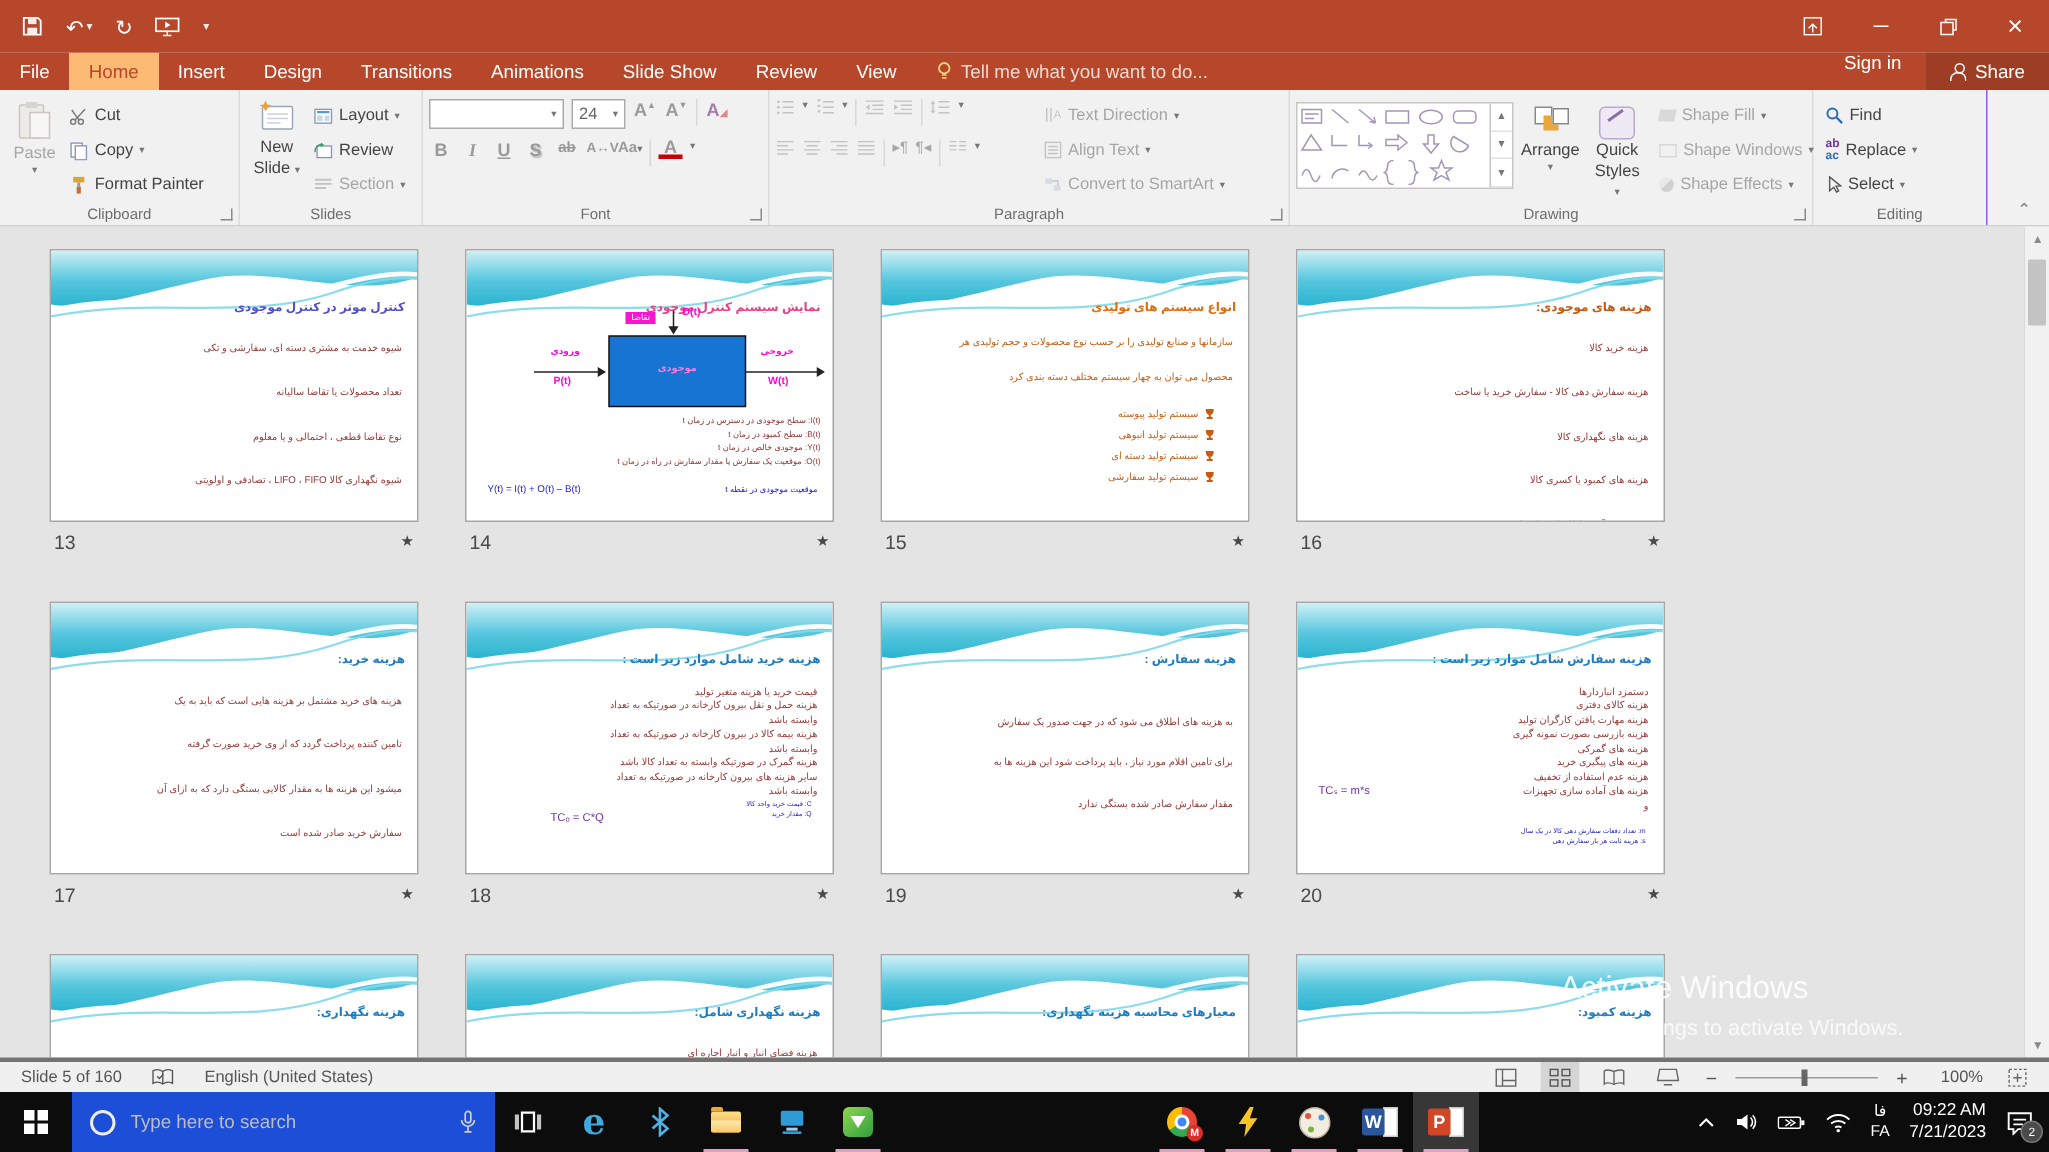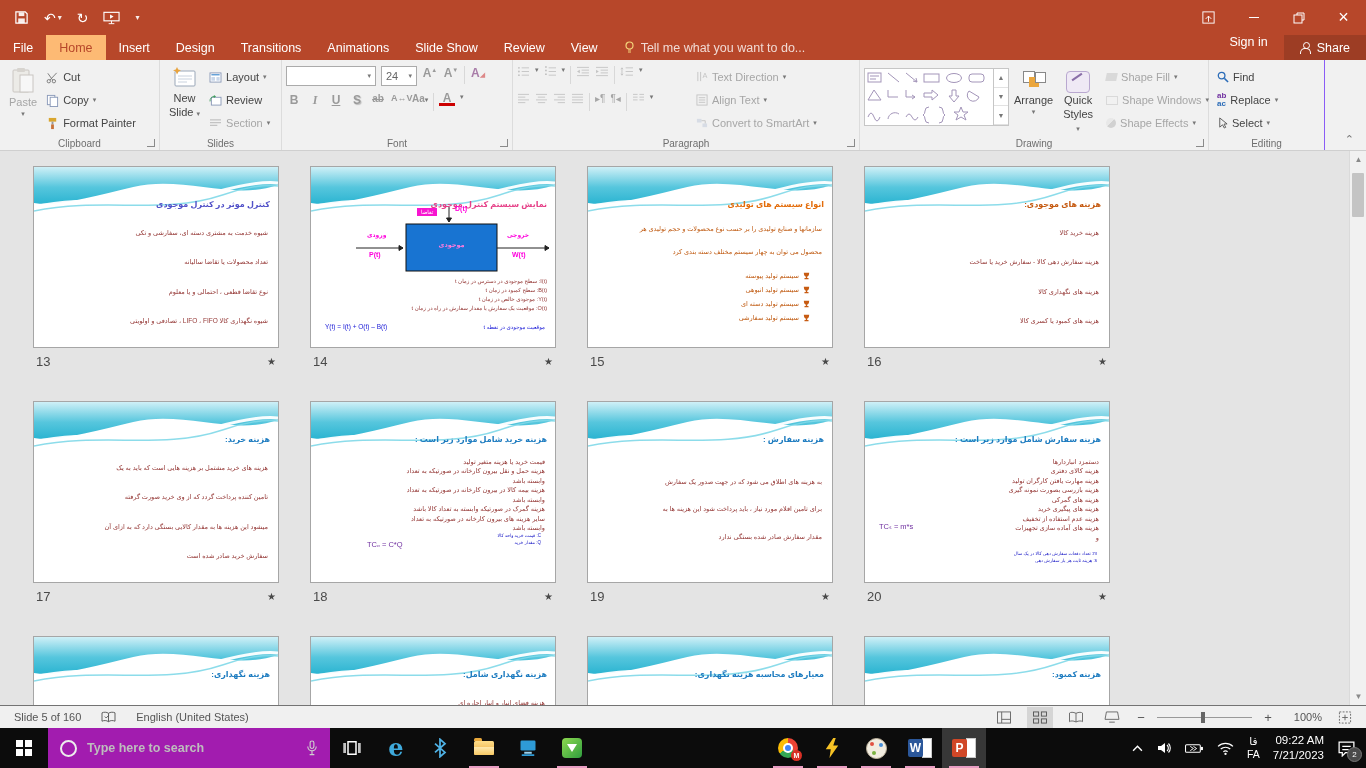--- a/index.html
+++ b/index.html
@@ -64,34 +64,34 @@
   .mg{color:#FF00DD;font-weight:bold;}
   .defs{position:absolute;right:8px;top:110px;direction:rtl;text-align:right;font-size:5.5px;color:#943634;line-height:1.62;}
   
   .sbar{position:absolute;right:0;top:0;width:17px;height:554px;background:#F1F1F1;border-left:1px solid #DADADA;box-sizing:border-box;}
   .sbtn{position:absolute;left:0;width:17px;height:17px;display:flex;align-items:center;justify-content:center;color:#8A8A8A;font-size:8px;}
   .sthumb{position:absolute;left:2px;top:22px;width:12px;height:44px;background:#C4C4C4;border-radius:1px;}
   .wm{position:absolute;left:1040px;top:496px;pointer-events:none;}
   .wm1{font-size:21px;color:rgba(255,255,255,.88);}
   .wm2{font-size:14.5px;color:rgba(255,255,255,.78);margin-top:7px;}
   
-  .status{position:absolute;left:0;top:705px;width:1366px;height:23px;background:#F0F0F0;border-top:1px solid #737373;box-sizing:border-box;display:flex;align-items:center;font-size:11px;color:#555;}
+  .status{position:absolute;left:0;top:705px;width:1366px;height:23px;background:#F0F0F0;border-top:3px solid #737373;box-sizing:border-box;display:flex;align-items:center;font-size:11px;color:#555;}
   .status .left{display:flex;align-items:center;gap:20px;padding-left:14px;}
   .status .right{margin-left:auto;display:flex;align-items:center;gap:10px;padding-right:8px;}
   .vbtn{width:26px;height:21px;display:flex;align-items:center;justify-content:center;}
   .vbtn.active{background:#D5D5D5;}
   .zline{width:95px;height:1px;background:#999;position:relative;}
   .zthumb{position:absolute;left:44px;top:-5px;width:4px;height:11px;background:#666;}
   .zpm{font-size:13px;color:#555;width:12px;text-align:center;}
   
   .task{position:absolute;left:0;top:728px;width:1366px;height:40px;background:#0C0C0C;display:flex;align-items:stretch;color:#fff;}
   .start{width:48px;display:flex;align-items:center;justify-content:center;}
   .winlogo{display:grid;grid-template-columns:7px 7px;grid-template-rows:7px 7px;gap:1.5px;}
   .winlogo i{background:#fff;}
-  .search{width:282px;background:#a21caf;display:flex;align-items:center;gap:10px;padding:0 12px;box-sizing:border-box;font-weight:bold;}
+  .search{width:282px;background:#1d4ed8;display:flex;align-items:center;gap:10px;padding:0 12px;box-sizing:border-box;}
   .ring{width:13px;height:13px;border:2px solid #EDEDED;border-radius:50%;}
   .search-ph{flex:1;font-size:12.5px;color:#BDBDBD;}
   #tbicons{display:flex;align-items:stretch;}
   .tb-app{width:44px;display:flex;align-items:center;justify-content:center;position:relative;}
   .tb-app.gap{margin-left:172px;}
   .tb-app.running:after{content:"";position:absolute;left:7px;right:7px;bottom:0;height:2.5px;background:#E79CC2;}
   .tb-app.active{background:rgba(255,255,255,.18);}
   .tb-app svg{width:20px;height:20px;}
   .edge-e{color:#3FAADC;font-size:24px;font-weight:bold;font-family:"DejaVu Serif",serif;line-height:20px;}
   .folder{width:20px;height:14px;background:linear-gradient(#FFDE8A,#E9A83B);border-radius:1.5px;position:relative;display:inline-block;}
@@ -849,20 +849,24 @@
     <div class="s-title" style="color:#1E7CC0">هزینه کمبود:</div>
             <div class="s-body" style="top:64px;color:#943634"></div>
           </div>
         </div>
       </div>
     <div class="sbar">
       <div class="sbtn" style="top:0">▲</div>
       <div class="sthumb"></div>
       <div class="sbtn" style="bottom:0">▼</div>
     </div>
+    <div class="wm">
+      <div class="wm1">Activate Windows</div>
+      <div class="wm2">Go to Settings to activate Windows.</div>
+    </div>
   </div>
 
   <div class="status">
     <div class="left">
       <span>Slide 5 of 160</span>
       <svg width="15" height="13" viewBox="0 0 16 14">
           <path d="M1 2 C3 1 6 1 8 2.5 C10 1 13 1 15 2 V11 C13 10 10 10 8 11.5 C6 10 3 10 1 11 Z" fill="none" stroke="#555"></path>
           <path d="M8 2.5 V11.5" stroke="#555"></path>
           <path d="M4 6 l1.5 1.5 L8.5 4.5" stroke="#555" fill="none"></path>
         </svg>

